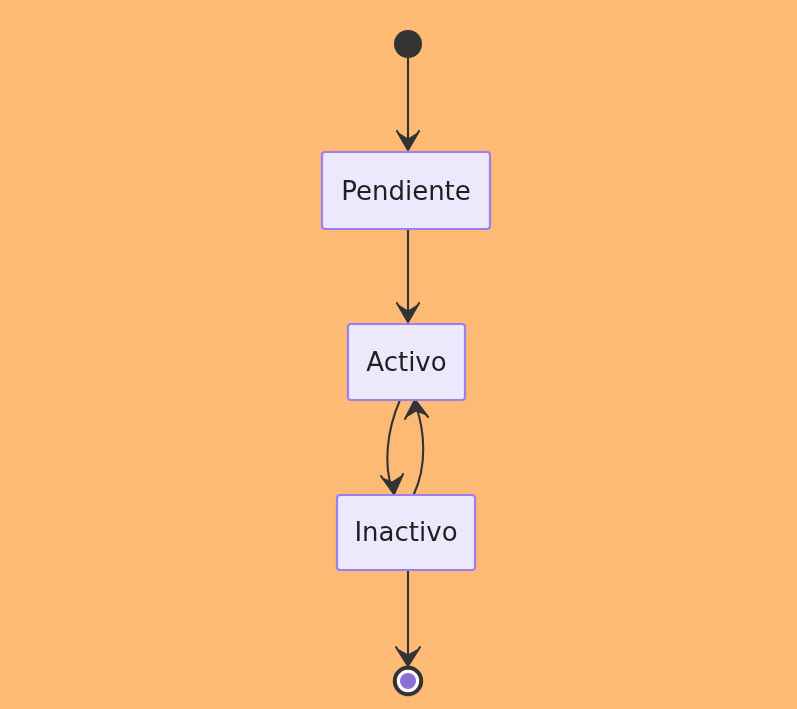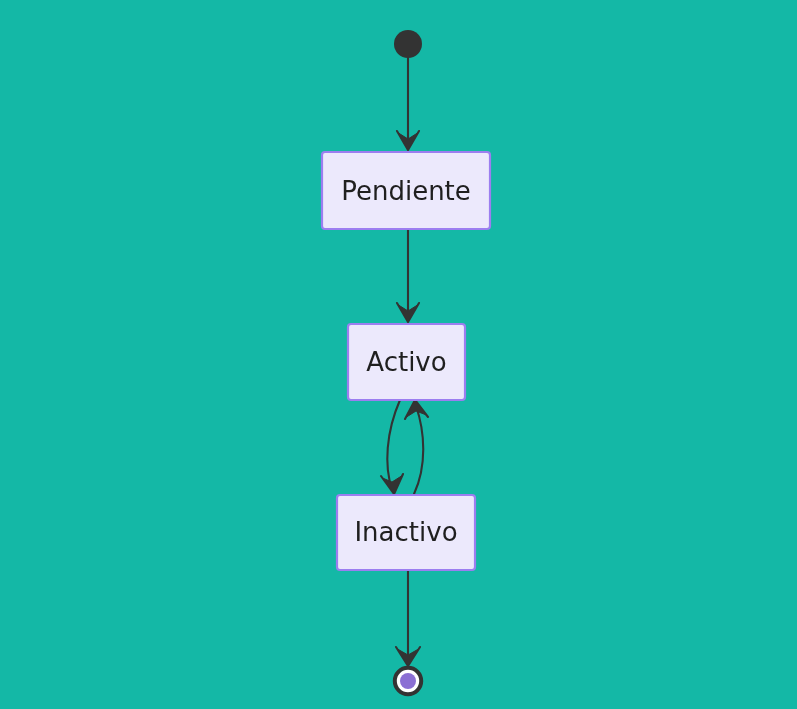--- a/index.html
+++ b/index.html
@@ -11,21 +11,21 @@
   body {
     width: 797px;
     height: 709px;
     overflow: hidden;
     font-family: "DejaVu Sans", "Liberation Sans", sans-serif;
   }
   #diagram-root {
     position: relative;
     width: 797px;
     height: 709px;
-    background: #14b8a6;
+    background: #fdba74;
   }
   #diagram-svg {
     position: absolute;
     left: 0;
     top: 0;
     width: 797px;
     height: 709px;
     display: block;
   }
   .state-label {

